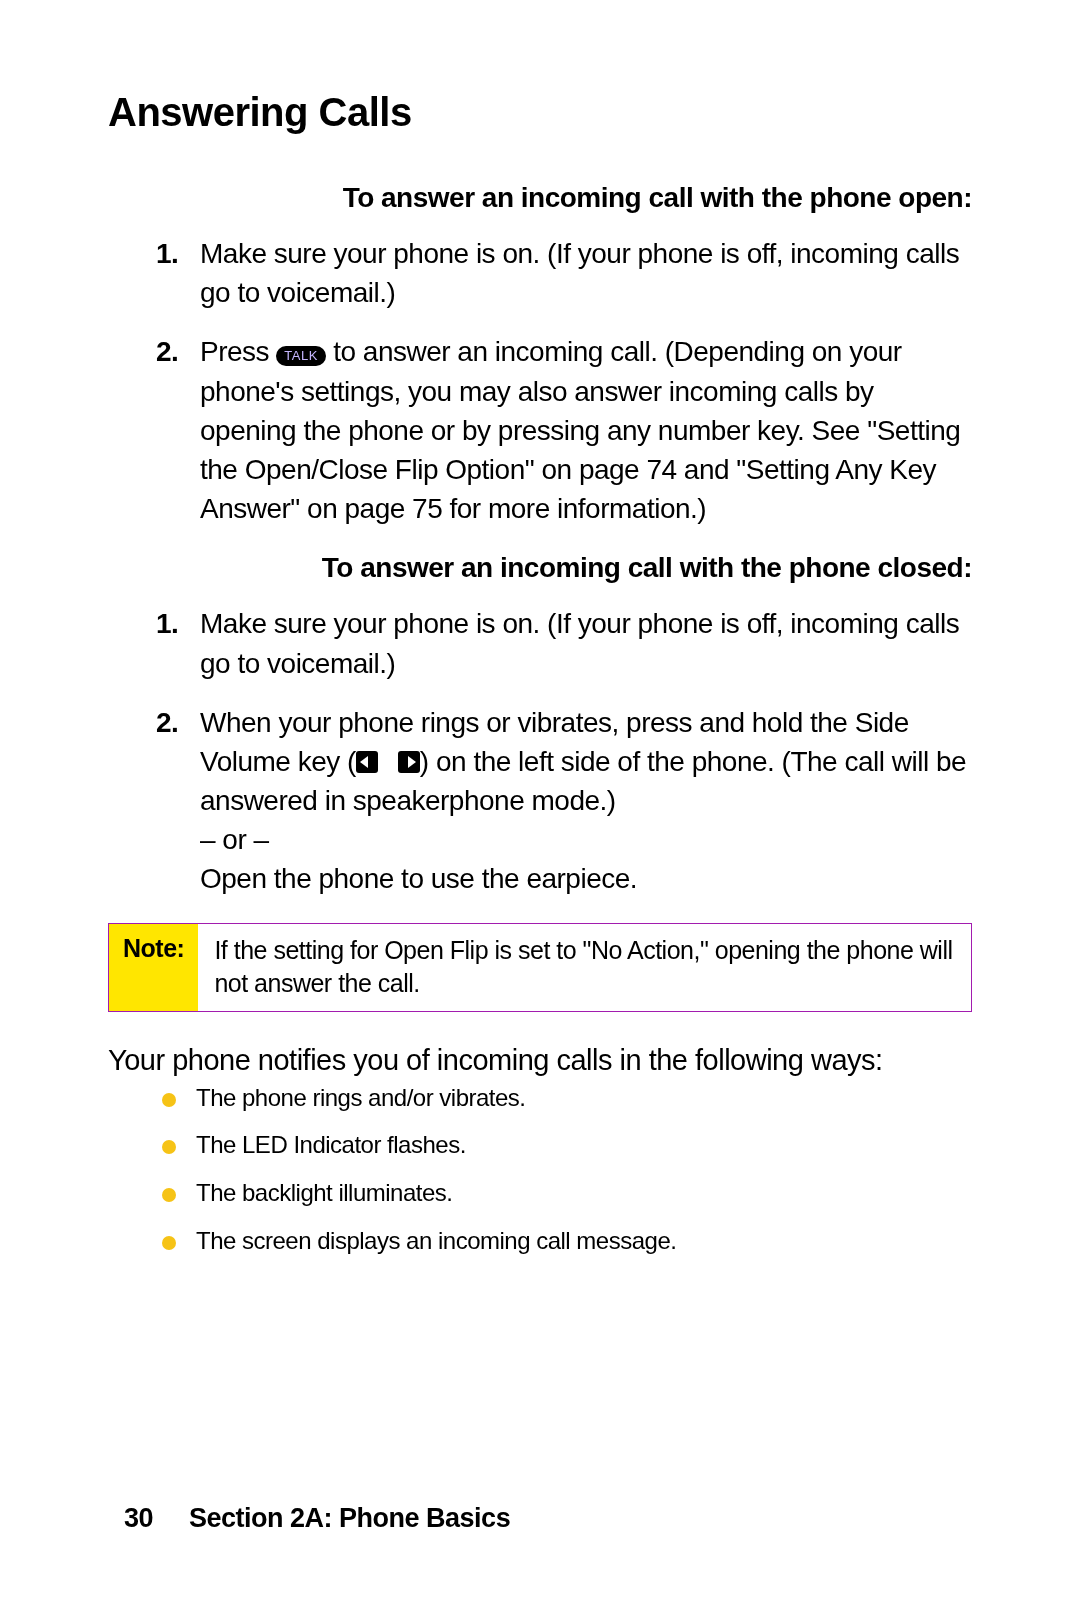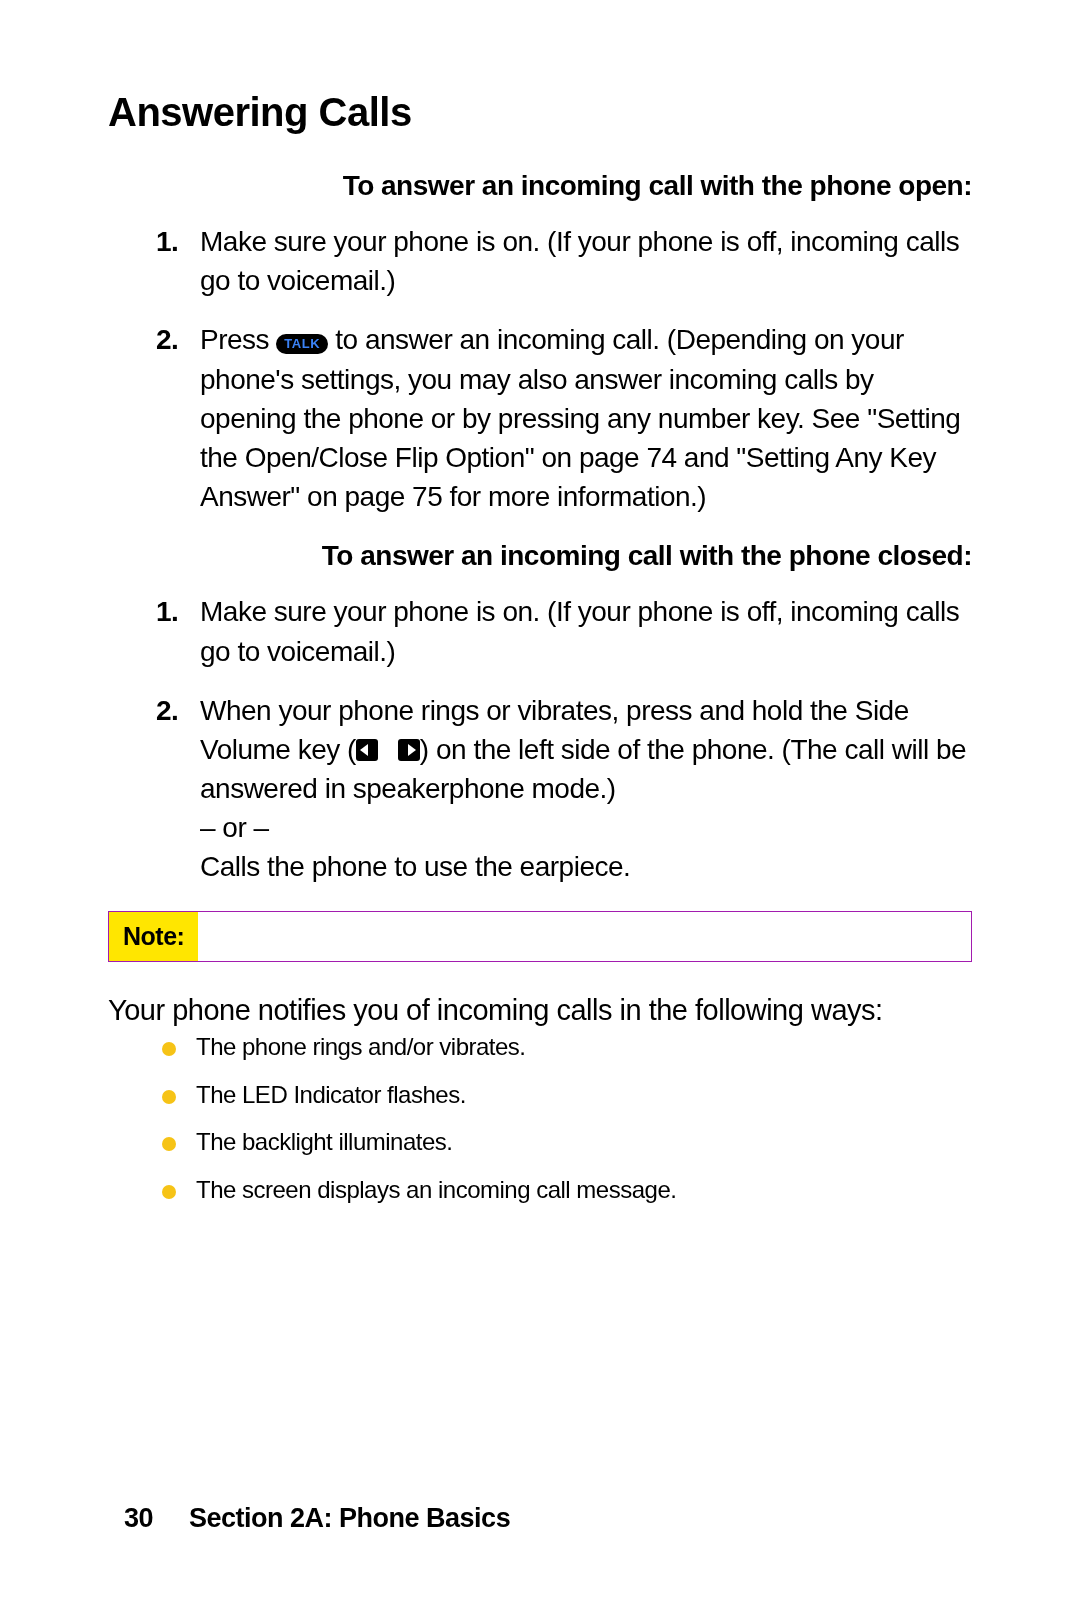--- a/index.html
+++ b/index.html
@@ -11,21 +11,21 @@
       color: #000;
       position: relative;
       letter-spacing: -0.5px;
     }
     .page {
       padding: 90px 108px 0 108px;
     }
     h1 {
       font-size: 40px;
       font-weight: 700;
-      margin-bottom: 35px;
+      margin-bottom: 47px;
     }
     .subhead {
       font-size: 28px;
       font-weight: 700;
       margin-top: 12px;
       margin-bottom: 20px;
       text-align: right;
     }
     ol {
       list-style: none;
@@ -43,23 +43,23 @@
       position: absolute;
       left: 0;
       top: 0;
       font-weight: 700;
     }
     .talk-key {
       display: inline-flex;
       align-items: center;
       justify-content: center;
       background: #000;
-      color: #3b82f6;
+      color: #c4b5fd;
       font-size: 13px;
-      font-weight: 700;
+      font-weight: 400;
       border-radius: 10px;
       padding: 3px 8px 4px 8px;
       vertical-align: 1px;
       letter-spacing: 0.5px;
       line-height: 1;
     }
     .vol-key {
       display: inline-flex;
       align-items: center;
       vertical-align: -2px;
@@ -171,27 +171,28 @@
       <span class="num">2.</span>
       <span>
         <span>When your phone rings or vibrates, press and hold the Side Volume key (</span><span class="vol-key">
             <span class="tri-l"></span>
             <span class="block"></span>
             <span class="tri-r"></span>
           </span><span>) on the left side of the phone. (The call will be answered in speakerphone mode.)</span>
         <br>
         <span>– or –</span>
         <br>
-        <span>Calls the phone to use the earpiece.</span>
+        <span>Open the phone to use the earpiece.</span>
       </span>
     </li>
   </ol>
 
   <div class="note-box">
     <div class="note-label">Note:</div>
+    <div class="note-body">If the setting for Open Flip is set to "No Action," opening the phone will not answer the call.</div>
   </div>
 
   <div class="para">Your phone notifies you of incoming calls in the following ways:</div>
 
   <ul class="bullets">
     <li>The phone rings and/or vibrates.</li>
     <li>The LED Indicator flashes.</li>
     <li>The backlight illuminates.</li>
     <li>The screen displays an incoming call message.</li>
   </ul>

